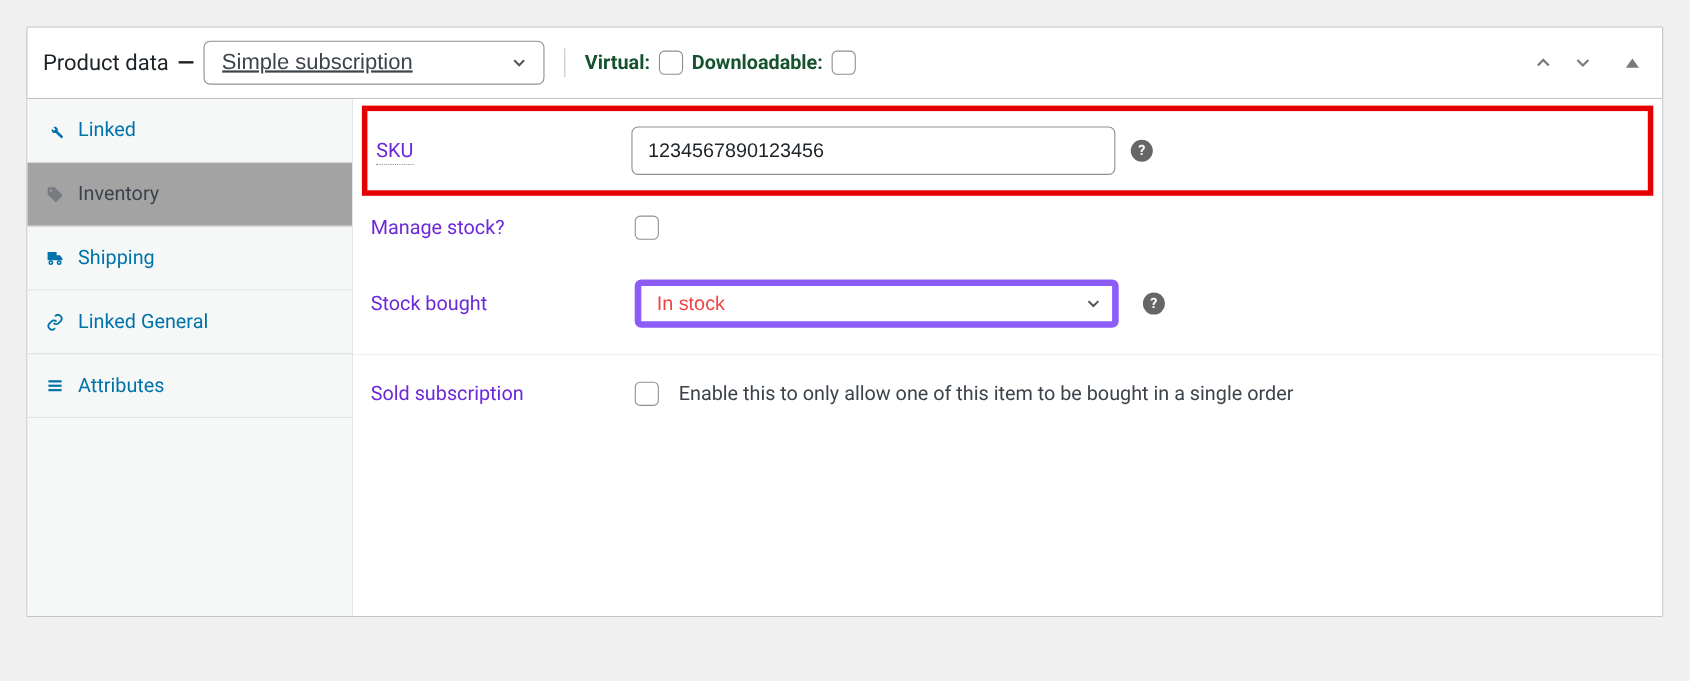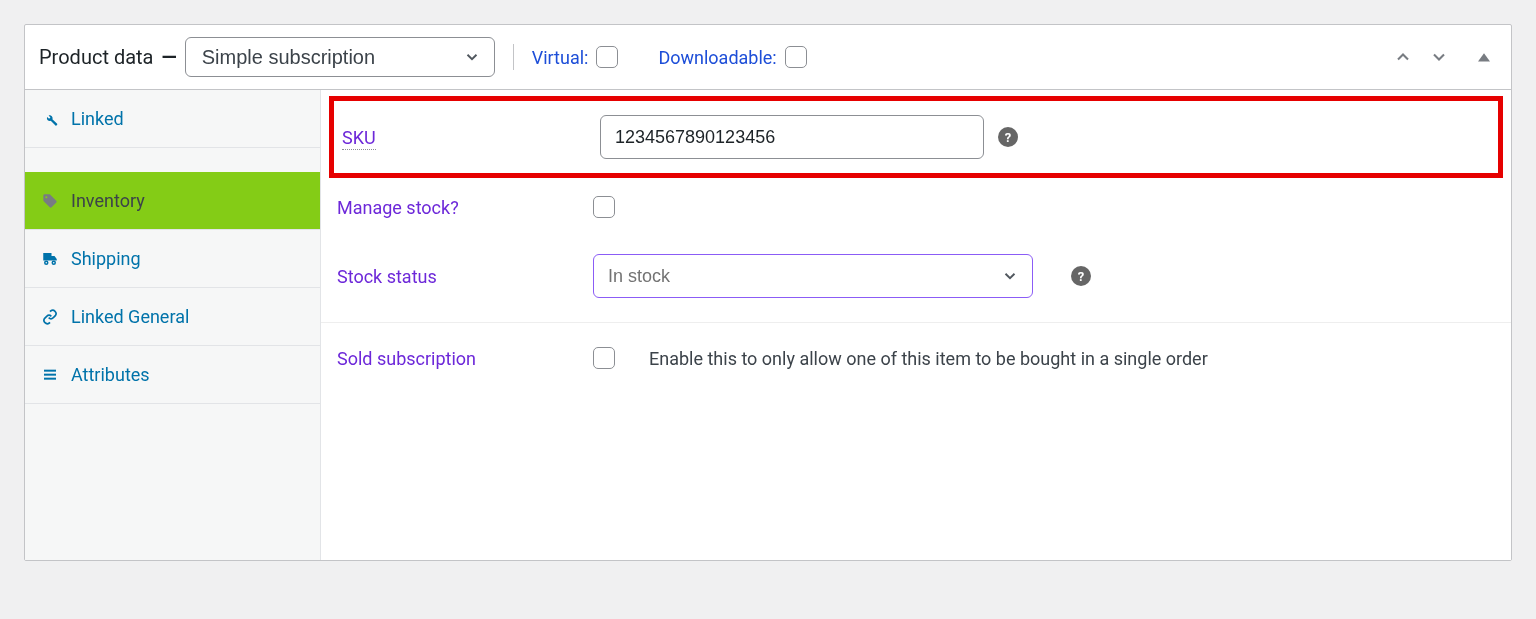--- a/index.html
+++ b/index.html
@@ -35,20 +35,21 @@
     appearance: none;
     -webkit-appearance: none;
     font-size: 20px;
     color: #3c434a;
     padding: 8px 44px 8px 16px;
     border: 1px solid #8c8f94;
     border-radius: 6px;
     background: #fff;
     min-width: 310px;
     cursor: pointer;
+    text-decoration: underline;
   }
   .select-wrap {
     position: relative;
     display: inline-block;
   }
   .select-wrap .chev {
     position: absolute;
     right: 14px;
     top: 50%;
     transform: translateY(-50%);
@@ -59,23 +60,23 @@
     width: 1px;
     height: 26px;
     background: #c3c4c7;
     margin: 0 18px;
   }
   .hdr-check {
     display: flex;
     align-items: center;
     gap: 8px;
     font-size: 18px;
-    font-weight: 400;
-    color: #1d4ed8;
-    margin-right: 40px;
+    font-weight: 700;
+    color: #14532d;
+    margin-right: 8px;
     cursor: pointer;
   }
   .checkbox {
     width: 22px;
     height: 22px;
     border: 1.5px solid #8c8f94;
     border-radius: 5px;
     background: #fff;
     display: inline-block;
     cursor: pointer;
@@ -101,56 +102,54 @@
     display: flex;
     align-items: center;
     gap: 12px;
     padding: 18px 16px;
     border-bottom: 1px solid #e2e4e7;
     color: #0073aa;
     cursor: pointer;
     font-size: 18px;
   }
   .tab.active {
-    background: #84cc16;
+    background: #a3a3a3;
     color: #3c434a;
-    margin-top: 24px;
   }
   .tab .tab-icon { width: 18px; display: inline-flex; justify-content: center; }
   .tab.active .tab-icon { color: #787c82; }
   .tab:not(.active) .tab-icon { color: #0073aa; }
   .content {
     flex: 1;
     background: #fff;
   }
   .form-row {
     display: flex;
     align-items: center;
     padding: 18px 16px;
-    gap: 24px;
+    gap: 8px;
   }
   .form-label {
     width: 232px;
     color: #6d28d9;
     font-size: 18px;
   }
   .sku-lbl {
     border-bottom: 1px dotted #8c8f94;
     padding-bottom: 1px;
   }
   .text-input {
-    width: 384px;
+    width: 440px;
     height: 44px;
     border: 1px solid #8c8f94;
     border-radius: 6px;
     padding: 0 14px;
     font-size: 18px;
     color: #1d2327;
     background: #fff;
-    margin-left: 26px;
   }
   .help-icon {
     width: 20px;
     height: 20px;
     border-radius: 50%;
     background: #666;
     color: #fff;
     display: inline-flex;
     align-items: center;
     justify-content: center;
@@ -168,25 +167,25 @@
     align-items: center;
   }
   .check-desc {
     color: #3c434a;
     font-size: 18px;
     margin-left: 10px;
   }
   .stock-select {
     width: 440px;
     height: 44px;
-    border: 1px solid #8b5cf6;
+    border: 6px solid #8b5cf6;
     border-radius: 6px;
     padding: 0 14px;
     font-size: 18px;
-    color: #737373;
+    color: #ef4444;
     background: #fff;
     appearance: none;
     -webkit-appearance: none;
     cursor: pointer;
   }
   .divider {
     border-top: 1px solid #eee;
     margin: 6px 0;
   }
   svg { display: block; }
@@ -301,21 +300,21 @@
         <input type="text" class="text-input" value="1234567890123456" style="">
         <span class="help-icon">?</span>
       </div>
 
       <div class="form-row">
         <div class="form-label">Manage stock?</div>
         <span class="checkbox"></span>
       </div>
 
       <div class="form-row">
-        <div class="form-label">Stock status</div>
+        <div class="form-label">Stock bought</div>
         <div class="select-wrap">
           <select class="stock-select">
             <option>In stock</option>
           </select>
           <span class="chev">
             <svg width="18" height="18" viewBox="0 0 24 24" fill="none" stroke="currentColor" stroke-width="2.5">
                 <polyline points="6 9 12 15 18 9"></polyline>
               </svg>
           </span>
         </div>

